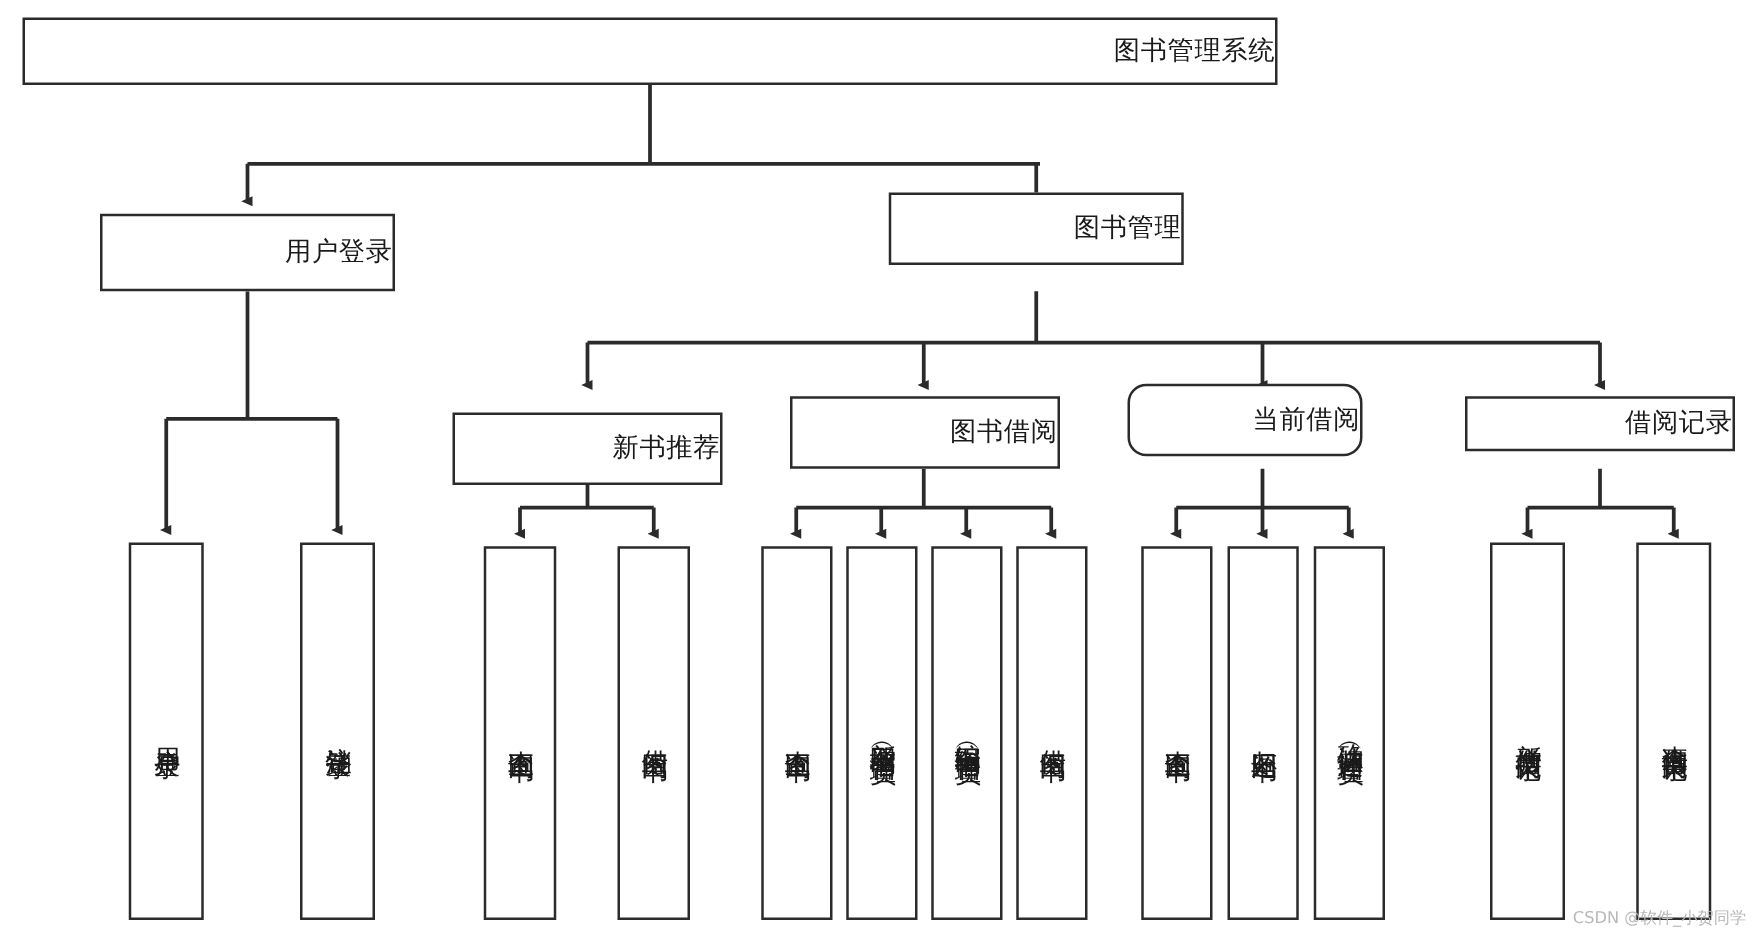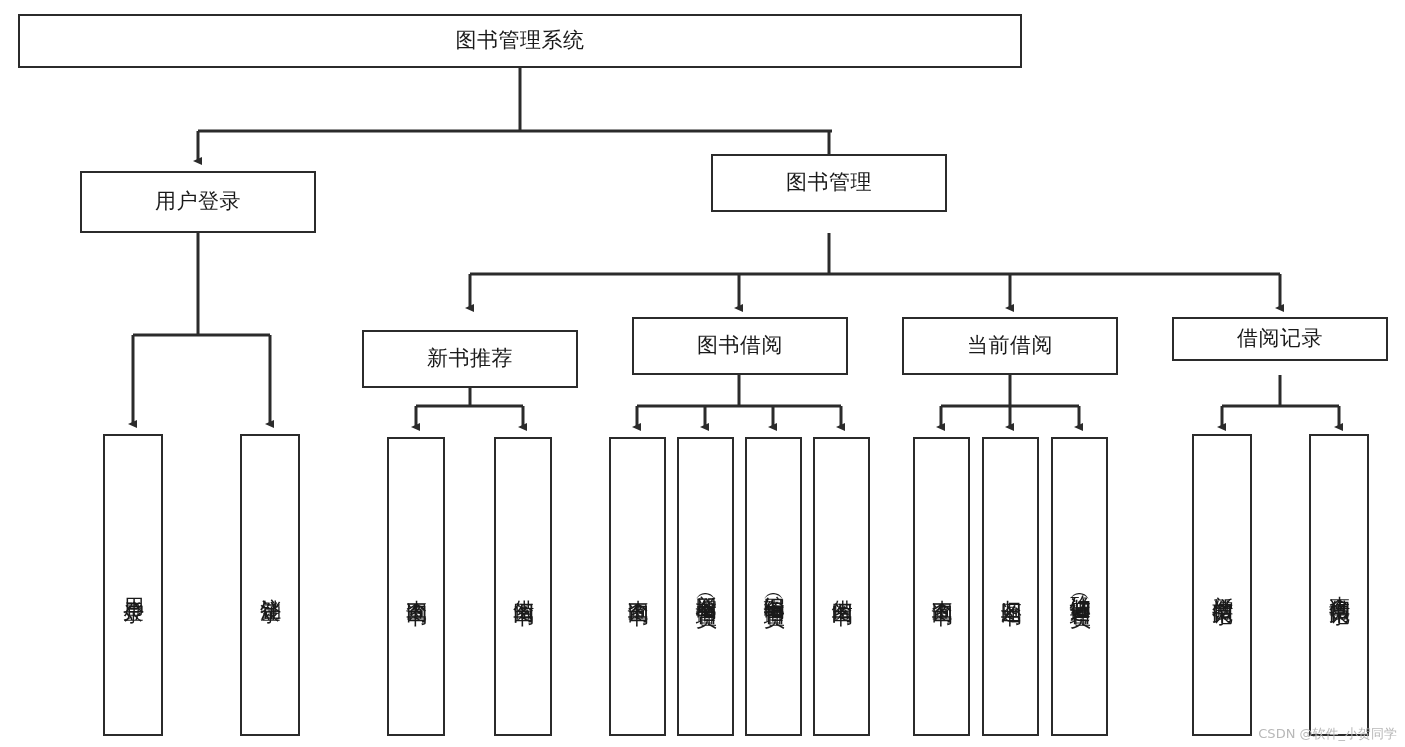--- a/index.html
+++ b/index.html
@@ -32,20 +32,21 @@
     background: #ffffff;
     display: flex;
     align-items: center;
     justify-content: center;
     color: #1a1a1a;
     line-height: 1.22;
   }
   .node.h {
     font-size: 21px;
     letter-spacing: 0.5px;
+    justify-content: flex-end;
   }
   .node.v {
     writing-mode: vertical-rl;
     text-orientation: upright;
     font-size: 21px;
     letter-spacing: 2px;
     padding: 8px 0;
   }
   .node.v .vtext {
     writing-mode: vertical-rl;
@@ -127,21 +128,21 @@
   <div class="node h" style="left:711px; top:154px; width:236px; height:58px;">
     <span>图书管理</span>
   </div>
 
   <div class="node h" style="left:362px; top:330px; width:216px; height:58px;font-family:Liberation Serif, serif;">
     <span>新书推荐</span>
   </div>
   <div class="node h" style="left:632px; top:317px; width:216px; height:58px;">
     <span>图书借阅</span>
   </div>
-  <div class="node h" style="left:902px; top:317px; width:216px; height:58px;">
+  <div class="node h" style="left:902px; top:307px; width:188px; height:58px;border-radius:15px;">
     <span>当前借阅</span>
   </div>
   <div class="node h" style="left:1172px; top:317px; width:216px; height:44px;">
     <span>借阅记录</span>
   </div>
 
   <div class="node v" style="left:103px; top:434px; width:60px; height:302px;">
     <span class="vtext">用户登录</span>
   </div>
   <div class="node v" style="left:240px; top:434px; width:60px; height:302px;">

